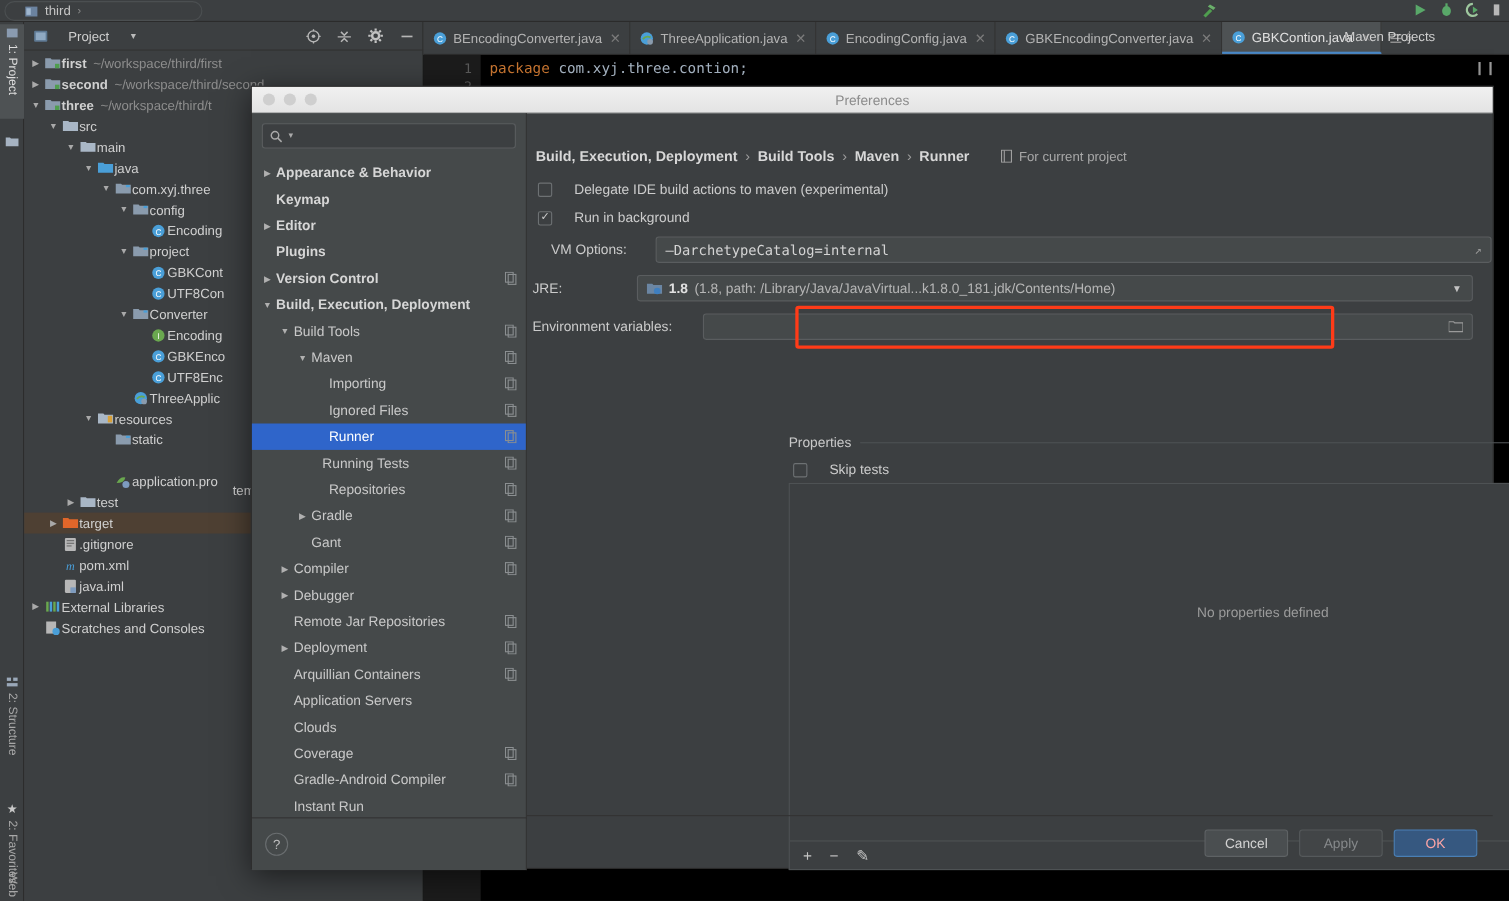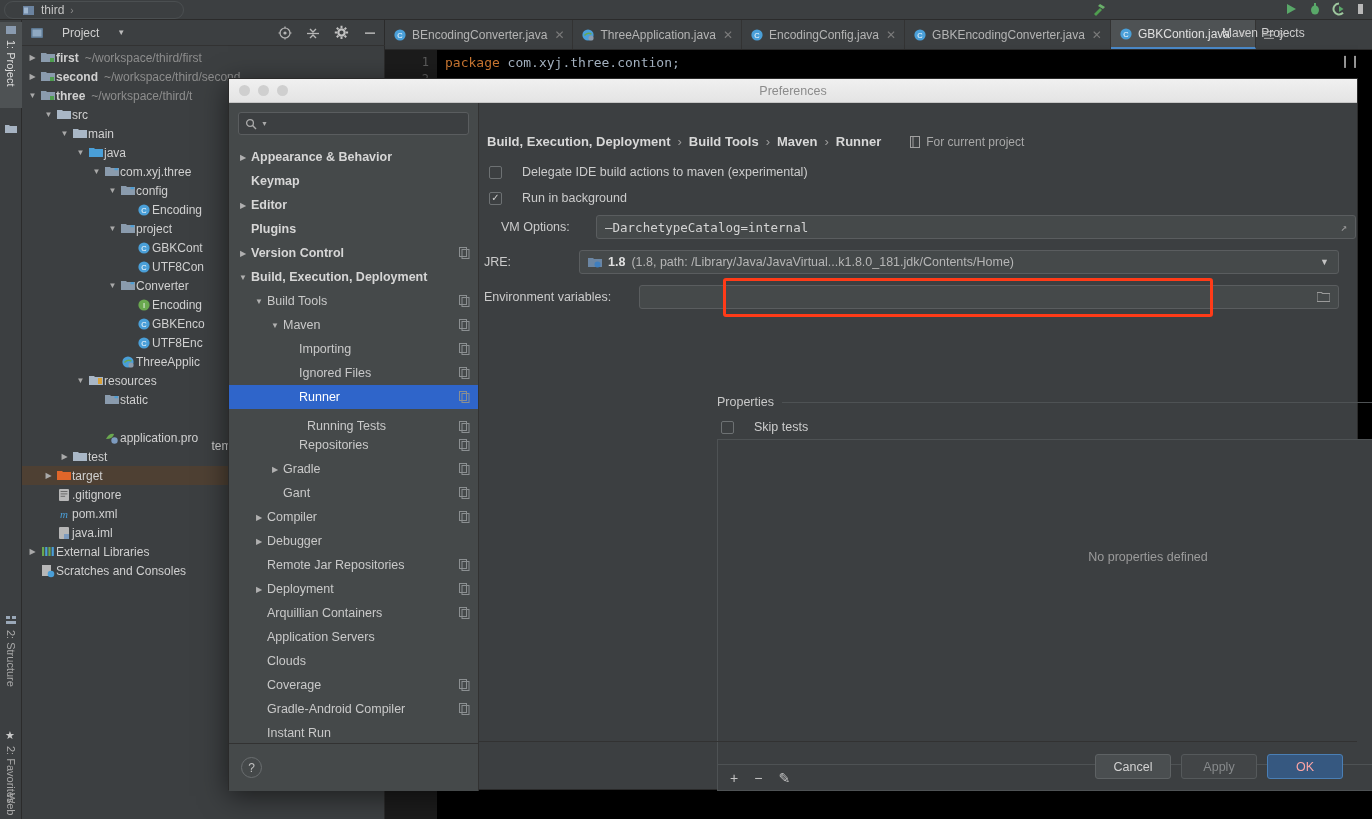--- a/index.html
+++ b/index.html
@@ -874,21 +874,21 @@
             <div class="srow selected" style="padding-left: 54px;">
               <span class="sarrow"></span>
               <span class="slabel">Runner</span>
               <span class="copy-ico">
                 <svg width="11" height="12" viewBox="0 0 11 12">
                   <rect x="0.5" y="0.5" width="7" height="9" fill="none" stroke="currentColor" stroke-width="1"></rect>
                   <rect x="3" y="2.5" width="7" height="9" fill="none" stroke="currentColor" stroke-width="1"></rect>
                 </svg>
               </span>
             </div>
-            <div class="srow" style="padding-left: 62px; align-items: flex-end;">
+            <div class="srow" style="padding-left: 48px;">
               <span class="sarrow"></span>
               <span class="slabel">Running Tests</span>
               <span class="copy-ico">
                 <svg width="11" height="12" viewBox="0 0 11 12">
                   <rect x="0.5" y="0.5" width="7" height="9" fill="none" stroke="currentColor" stroke-width="1"></rect>
                   <rect x="3" y="2.5" width="7" height="9" fill="none" stroke="currentColor" stroke-width="1"></rect>
                 </svg>
               </span>
             </div>
             <div class="srow" style="padding-left: 54px;">

